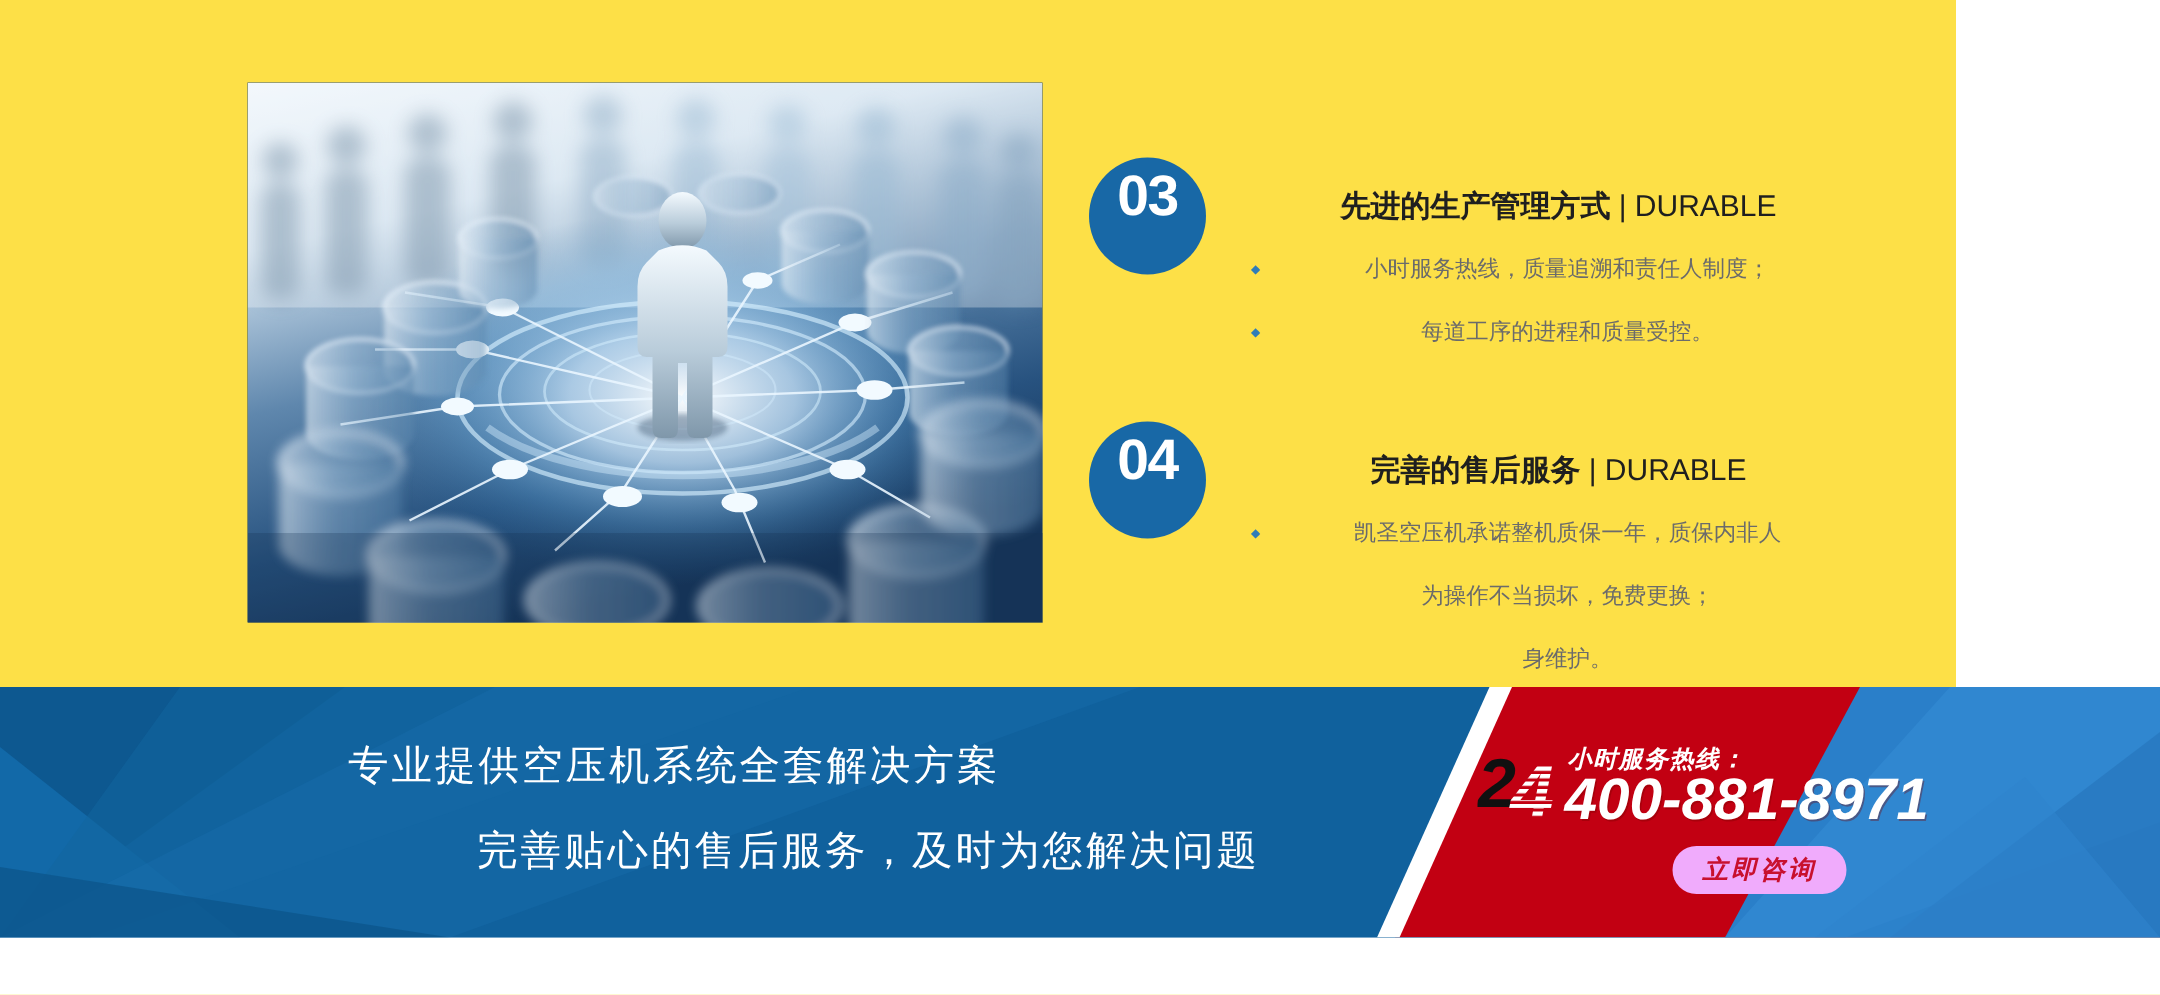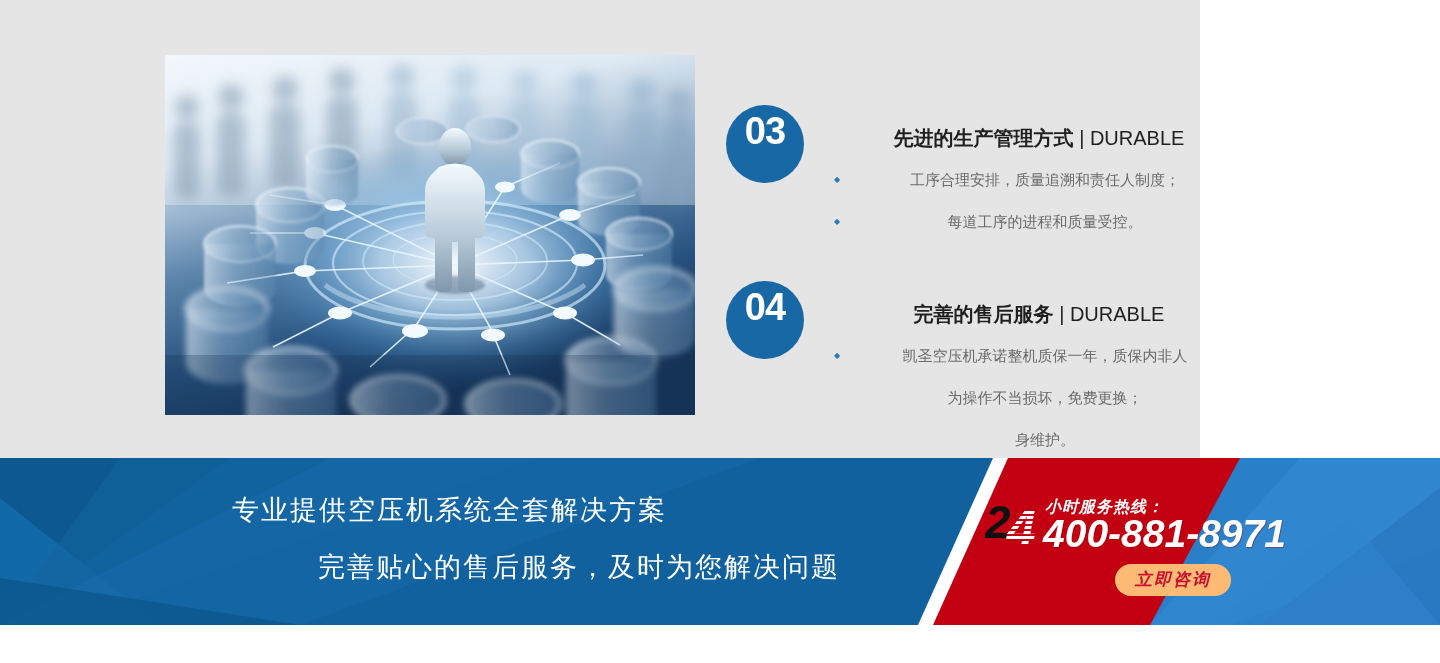--- a/index.html
+++ b/index.html
@@ -24,23 +24,23 @@
     width: 150px;
     height: 20px;
     background: radial-gradient(ellipse at center, rgba(200,222,240,0.9) 0%, rgba(255,255,255,0) 72%);
     pointer-events: none;
   }
 
   
   .features {
     position: absolute;
     left: 0; top: 0;
-    width: 1200px;
+    width: 1304px;
     height: 458px;
-    background: #e5e5e5;
+    background: #fde047;
   }
 
   
   .photo {
     position: absolute;
     left: 165px;
     top: 55px;
     width: 530px;
     height: 360px;
     overflow: hidden;
@@ -209,21 +209,21 @@
     letter-spacing: 0px;
     white-space: nowrap;
     text-shadow: 1px 1px 0 rgba(120,0,0,0.35);
   }
   .cta {
     position: absolute;
     left: 130px;
     top: 68px;
     display: inline-block;
     padding: 5px 20px 6px 20px;
-    background: #fdba74;
+    background: #f0abfc;
     color: #c8102e;
     border-radius: 16px;
     font-size: 17px;
     line-height: 21px;
     font-weight: bold;
     font-style: italic;
     letter-spacing: 2px;
     white-space: nowrap;
     cursor: pointer;
     border: none;
@@ -428,21 +428,21 @@
     </svg>
   </figure>
 
   <article class="feature feature--three">
     <div class="badge">
       <span class="badge-num">03</span>
       <span class="badge-word">THREE</span>
     </div>
     <div class="feature-body">
       <h3 class="feature-title"><span>先进的生产管理方式</span><span class="title-en"> | </span><span class="title-en">DURABLE</span></h3>
-      <p class="feature-line">工序合理安排，质量追溯和责任人制度；</p>
+      <p class="feature-line">小时服务热线，质量追溯和责任人制度；</p>
       <p class="feature-line">每道工序的进程和质量受控。</p>
     </div>
   </article>
 
   <article class="feature feature--four">
     <div class="badge">
       <span class="badge-num">04</span>
       <span class="badge-word">FOUR</span>
     </div>
     <div class="feature-body">

